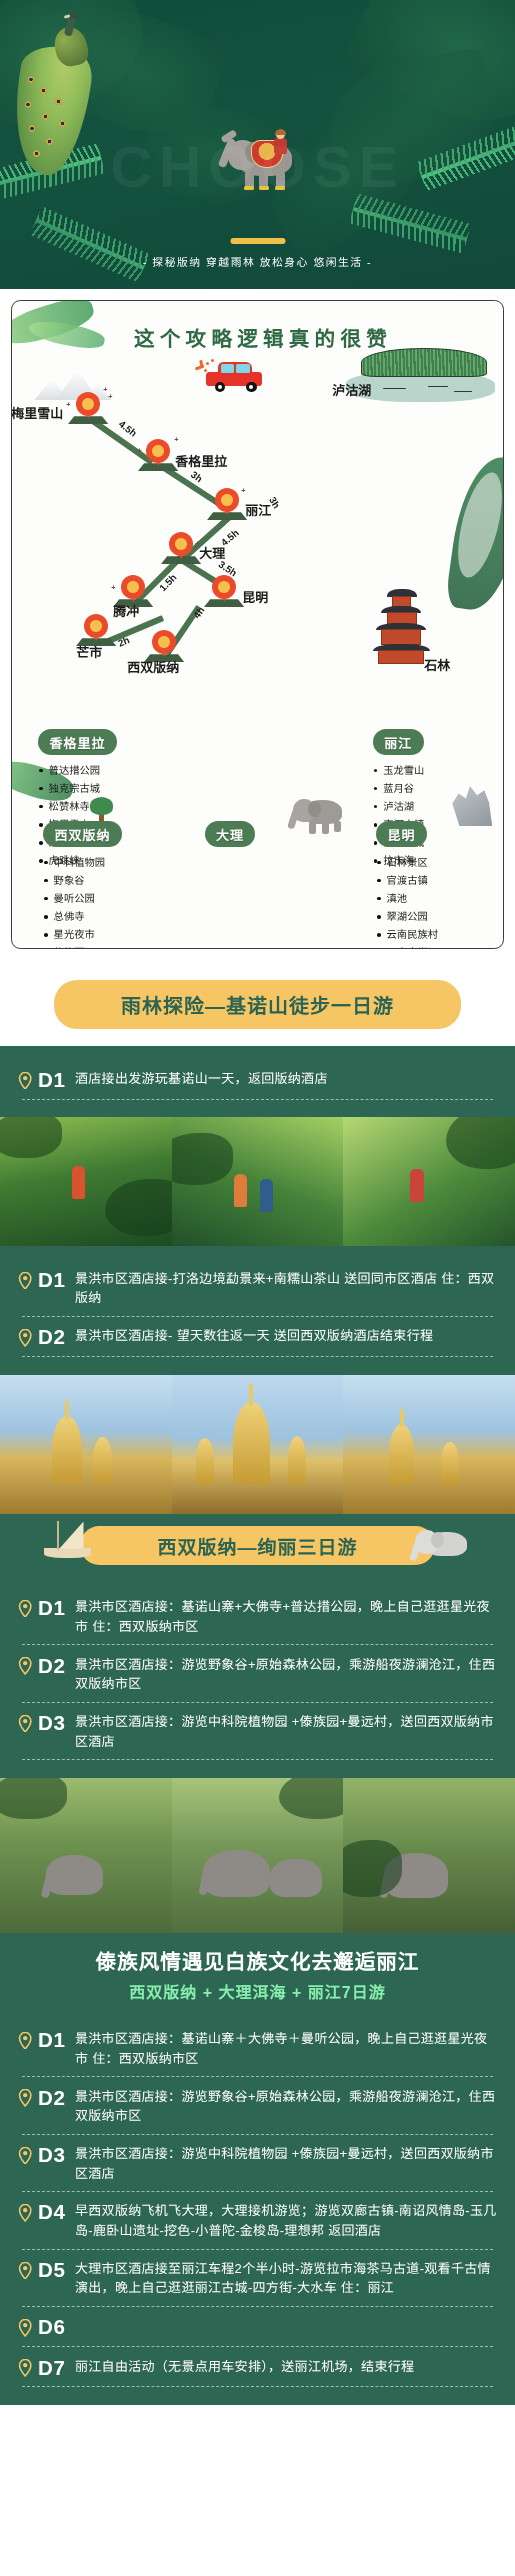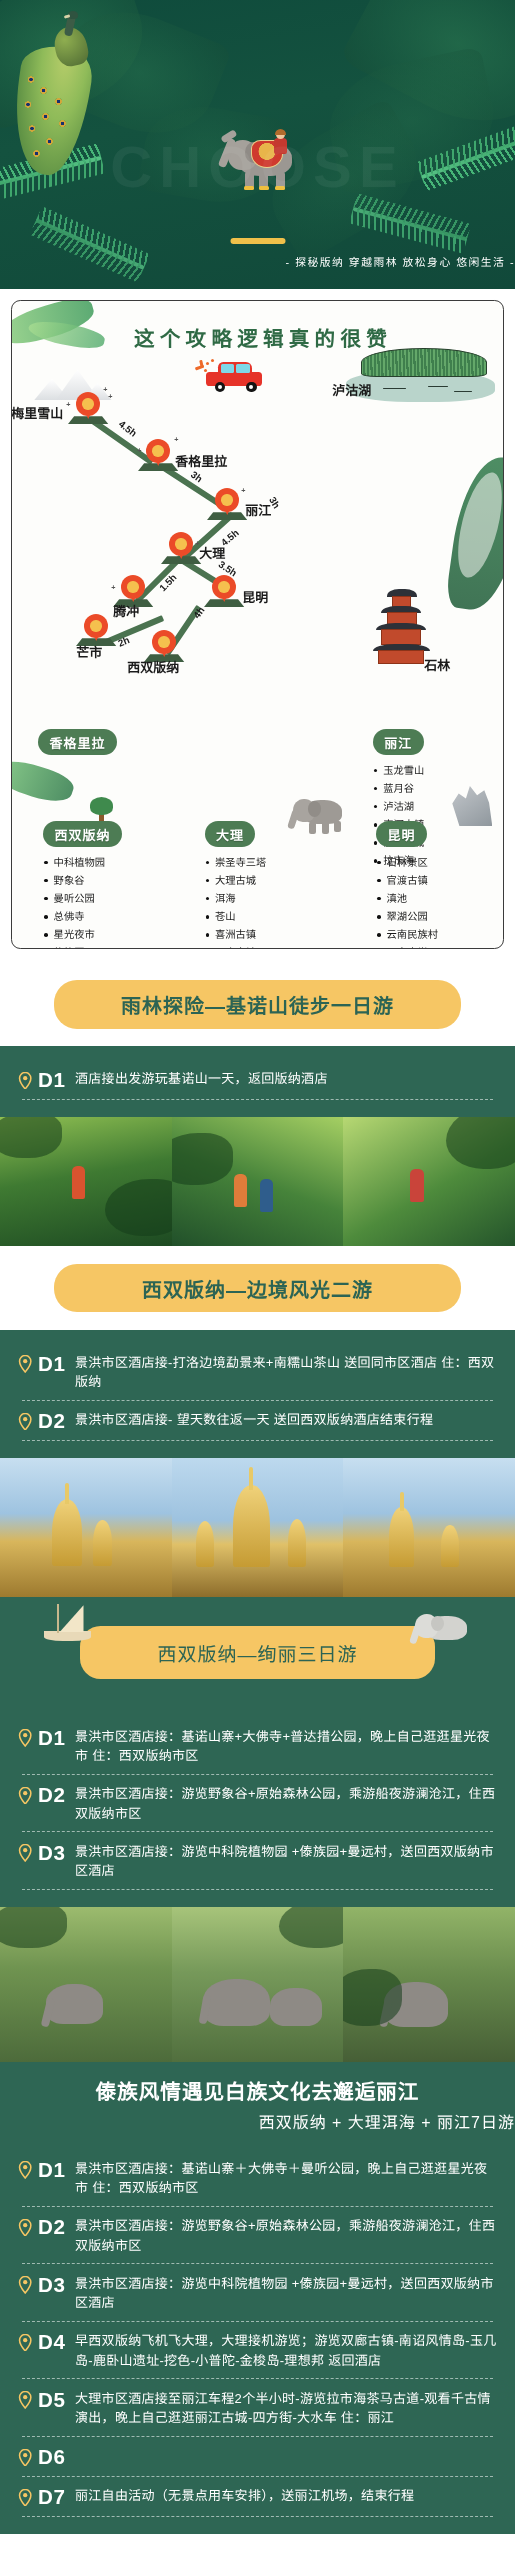--- a/index.html
+++ b/index.html
@@ -93,21 +93,21 @@
     font-size: 32px; font-weight: 700; letter-spacing: 3.1px;
     text-shadow: 0 1.5px 5.2px rgba(0,0,0,.30);
   }
   .hero-title .gap { display:inline-block; width: 13.4px; }
   .hero-divider {
     position:absolute; left: 50%; transform: translateX(-50%);
     top: 238px; width: 55px; height: 5.7px; background: #f0c04a; border-radius: 3.1px;
   }
   .hero-sub {
     position: absolute; left: 0; right: 0; top: 253px;
-    text-align:right; color:#ffffff; font-size: 10.8px; letter-spacing: 1.5px; font-weight: 500;
+    text-align:center; color:#ffffff; font-size: 10.8px; letter-spacing: 1.5px; font-weight: 500;
   }
 
   
   .map-wrap { background: #fff; padding: 11.3px 11.3px 13.4px; }
   .map-card {
     position: relative;
     border: 0.5px solid #3b3b3b;
     border-radius: 9.3px;
     background: #fdfdfb;
     height: 649px;
@@ -252,35 +252,35 @@
   .p-eleph2   { background: linear-gradient(180deg,#a7c47a 0%,#76995a 42%,#516f3e 100%); }
   .p-eleph3   { background: linear-gradient(180deg,#92b468 0%,#688a4c 45%,#465f36 100%); }
   .photo-leaf { position:absolute; background: rgba(20,60,25,.55); border-radius: 60% 40% 50% 50%; }
   .photo-fig  { position:absolute; }
   .ph-person  { width: 13.4px; height: 33px; background:#d9532f; border-radius: 5.2px 5.2px 2.1px 2.1px; }
   .ph-eleph   { width: 57px; height: 40px; background:#8e8a85; border-radius: 46% 46% 30% 30%; }
   .ph-trunk   { position:absolute; width:8.2px; height:29px; background:#8e8a85; border-radius: 4.6px; }
   .ph-stupa   { width: 30px; background: linear-gradient(180deg,#f0d27a,#c59b33); border-radius: 50% 50% 3.1px 3.1px; }
   .ph-spire   { width: 4.1px; background:#e8c967; border-radius: 2.1px 2.1px 0 0; }
   .banner-yellow-sm {
-    margin: 16px auto; width: 355px; background:#f6c664; color:#2c6454;
+    margin: 0 auto; width: 355px; background:#f6c664; color:#2c6454;
     border-radius: 20.6px; text-align:center;
-    font-size: 19px; font-weight: 400; letter-spacing: 1px; padding: 13px 0;
+    font-size: 19px; font-weight: 700; letter-spacing: 1px; padding: 6px 0;
   }
   .banner-on-image {
     position: relative;
     background:#2e6654;
     text-align:center;
     padding: 12.4px 0 9.3px;
   }
   .big-title-line {
     color:#ffffff; font-size: 20.6px; font-weight: 800; letter-spacing: 1px; text-align:center;
   }
   .sub-title-line {
-    color:#ffffff; font-size: 16px; font-weight: 400; letter-spacing: 1px; text-align:right; padding-top: 4.1px;
+    color:#86efac; font-size: 16px; font-weight: 700; letter-spacing: 1px; text-align:center; padding-top: 4.1px;
   }
   .boat-deco { position:absolute; left: 44px; top: 8.2px; width: 47px; height: 39px; }
   .boat-hull { position:absolute; left:0; bottom:3.1px; width:47px; height:10.3px; background:#e8d9b8; border-radius: 0 0 40% 40%; }
   .boat-sail { position:absolute; left:15.5px; bottom:12.4px; width:24px; height:27px; background:#f2e6c8; clip-path: polygon(100% 0, 100% 100%, 0 100%); }
   .boat-mast { position:absolute; left:13.4px; bottom:11.3px; width:2.1px; height:29px; background:#c8b78d; }
   .eleph-deco { position:absolute; right: 36px; top: 11.3px; width: 66px; height: 39px; }
 </style>
 </head>
 <body>
 
@@ -480,20 +480,28 @@
         <div class="dur-label" style="left:206px;top:201px;transform:rotate(34deg);">3.5h</div>
         <div class="dur-label" style="left:146px;top:215px;transform:rotate(-46deg);">1.5h</div>
         <div class="dur-label" style="left:181px;top:245px;transform:rotate(-54deg);">4h</div>
         <div class="dur-label" style="left:106px;top:274px;transform:rotate(-22deg);">2h</div>
         <div class="dur-label" style="left:257px;top:135px;transform:rotate(58deg);">3h</div>
       </div>
 
       <div class="legend-row">
         <div class="legend-col">
           <div class="legend-badge">香格里拉</div>
+          <ul class="legend-list">
+            <li>普达措公园</li>
+            <li>独克宗古城</li>
+            <li>松赞林寺</li>
+            <li>梅里雪山</li>
+            <li>雨崩村</li>
+            <li>虎跳峡</li>
+          </ul>
         </div>
         <div class="legend-col"></div>
         <div class="legend-col">
           <div class="legend-badge">丽江</div>
           <ul class="legend-list">
             <li>玉龙雪山</li>
             <li>蓝月谷</li>
             <li>泸沽湖</li>
             <li>束河古镇</li>
             <li>丽江古城</li>
@@ -525,28 +533,20 @@
             <li>野象谷</li>
             <li>曼听公园</li>
             <li>总佛寺</li>
             <li>星光夜市</li>
             <li>傣族园</li>
 
           </ul>
         </div>
         <div class="legend-col">
           <div class="legend-badge">大理</div>
-          <ul class="legend-list">
-            <li>崇圣寺三塔</li>
-            <li>大理古城</li>
-            <li>洱海</li>
-            <li>苍山</li>
-            <li>喜洲古镇</li>
-            <li>双廊古镇</li>
-          </ul>
         </div>
         <div class="legend-col">
           <div class="legend-badge">昆明</div>
           <ul class="legend-list">
             <li>石林景区</li>
             <li>官渡古镇</li>
             <li>滇池</li>
             <li>翠湖公园</li>
             <li>云南民族村</li>
             <li>云南大学</li>
@@ -585,23 +585,20 @@
       <div class="photo-leaf" style="left:-15.5px;top:15.5px;width:77px;height:52px;"></div>
       <div class="photo-fig ph-person" style="left:62px;top:57px;background:#e07c3a;"></div>
       <div class="photo-fig ph-person" style="left:88px;top:62px;background:#2f5d8c;"></div>
     </div>
     <div class="photo p-jungle3">
       <div class="photo-leaf" style="right:-13.4px;top:-10.3px;width:82px;height:62px;"></div>
       <div class="photo-fig ph-person" style="left:67px;top:52px;background:#c9443a;"></div>
     </div>
   </div>
 
-  <div class="band-white">
-    <div class="banner-yellow">西双版纳—边境风光二游</div>
-  </div>
 
   <div class="green-block">
     <div class="day-row">
       <div class="pin-mini">
         <svg width="14.4" height="17.5" viewBox="0 0 28 34">
             <path d="M14 1C7.9 1 3 5.9 3 12c0 8 11 21 11 21s11-13 11-21C25 5.9 20.1 1 14 1z" fill="none" stroke="#f6c664" stroke-width="3"></path>
             <circle cx="14" cy="12" r="4.2" fill="#f6c664"></circle>
           </svg>
       </div>
       <div class="day-code">D1</div>

